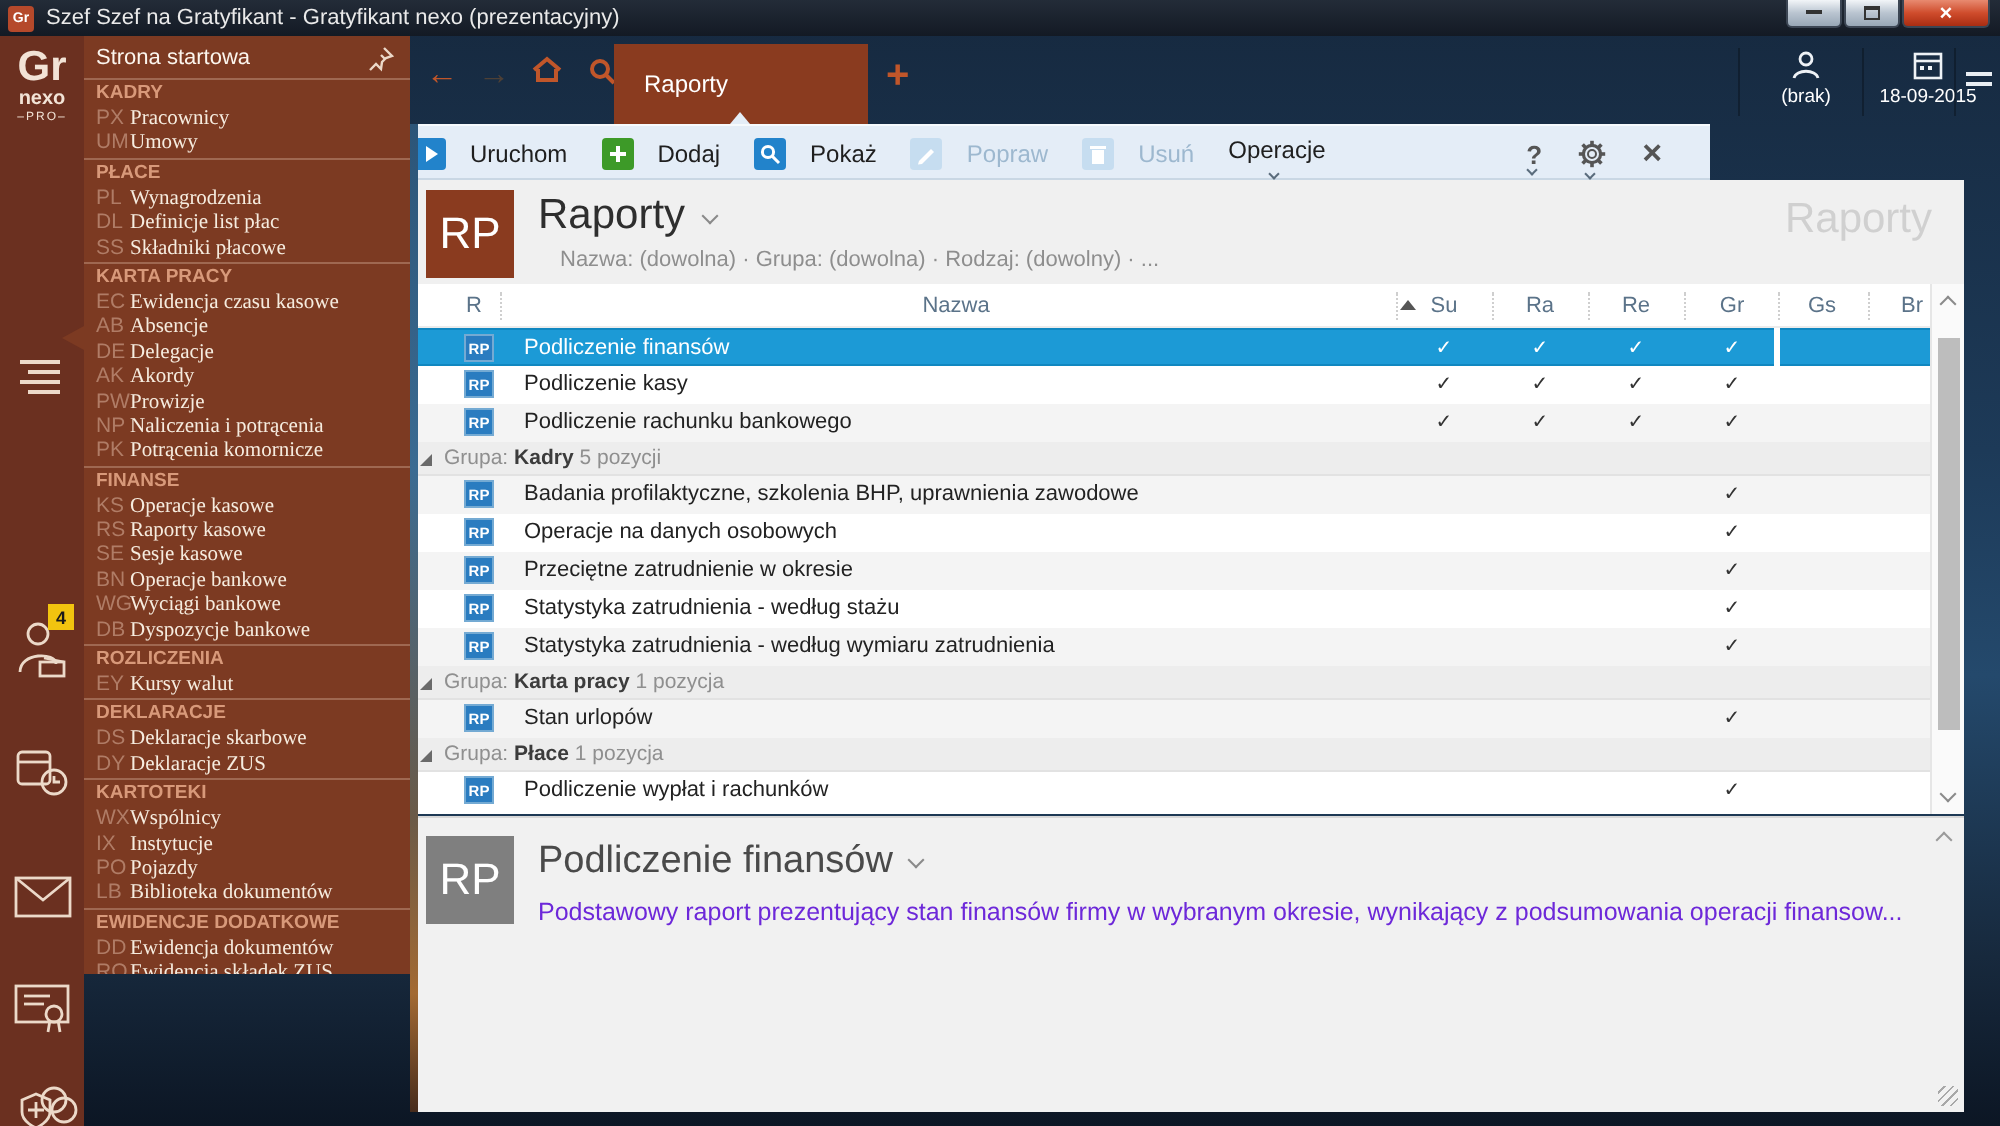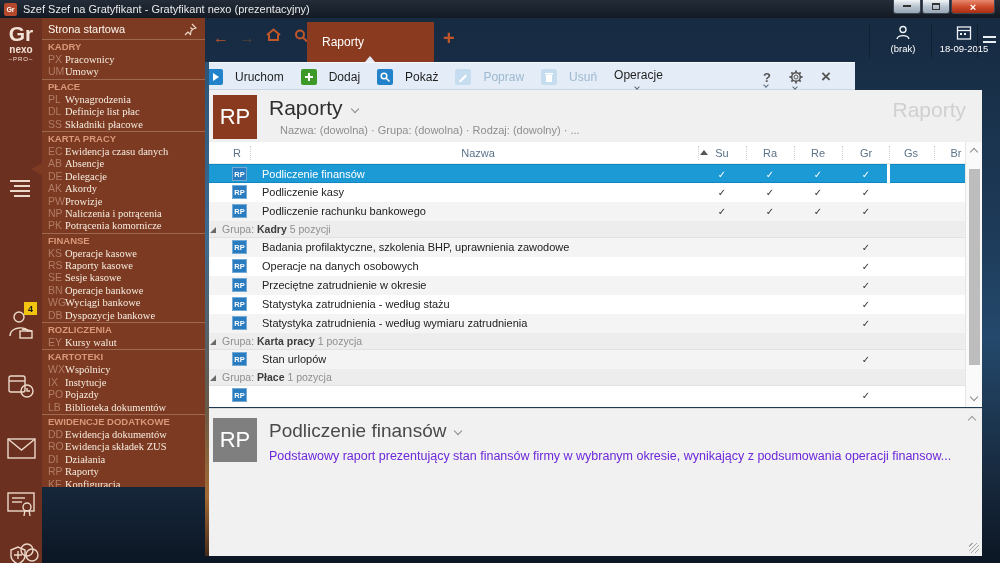--- a/index.html
+++ b/index.html
@@ -258,40 +258,45 @@
         <div class="side-item"><span class="code">UM</span><span class="lbl">Umowy</span></div>
       </div>
       <div class="sec">
         <div class="sec-title">PŁACE</div>
         <div class="side-item"><span class="code">PL</span><span class="lbl">Wynagrodzenia</span></div>
         <div class="side-item"><span class="code">DL</span><span class="lbl">Definicje list płac</span></div>
         <div class="side-item"><span class="code">SS</span><span class="lbl">Składniki płacowe</span></div>
       </div>
       <div class="sec">
         <div class="sec-title">KARTA PRACY</div>
-        <div class="side-item"><span class="code">EC</span><span class="lbl">Ewidencja czasu danych</span></div>
+        <div class="side-item"><span class="code">EC</span><span class="lbl">Ewidencja czasu kasowe</span></div>
         <div class="side-item"><span class="code">AB</span><span class="lbl">Absencje</span></div>
         <div class="side-item"><span class="code">DE</span><span class="lbl">Delegacje</span></div>
         <div class="side-item"><span class="code">AK</span><span class="lbl">Akordy</span></div>
         <div class="side-item"><span class="code">PW</span><span class="lbl">Prowizje</span></div>
         <div class="side-item"><span class="code">NP</span><span class="lbl">Naliczenia i potrącenia</span></div>
         <div class="side-item"><span class="code">PK</span><span class="lbl">Potrącenia komornicze</span></div>
       </div>
       <div class="sec">
         <div class="sec-title">FINANSE</div>
         <div class="side-item"><span class="code">KS</span><span class="lbl">Operacje kasowe</span></div>
         <div class="side-item"><span class="code">RS</span><span class="lbl">Raporty kasowe</span></div>
         <div class="side-item"><span class="code">SE</span><span class="lbl">Sesje kasowe</span></div>
         <div class="side-item"><span class="code">BN</span><span class="lbl">Operacje bankowe</span></div>
         <div class="side-item"><span class="code">WG</span><span class="lbl">Wyciągi bankowe</span></div>
         <div class="side-item"><span class="code">DB</span><span class="lbl">Dyspozycje bankowe</span></div>
       </div>
       <div class="sec">
         <div class="sec-title">ROZLICZENIA</div>
         <div class="side-item"><span class="code">EY</span><span class="lbl">Kursy walut</span></div>
+      </div>
+      <div class="sec">
+        <div class="sec-title">DEKLARACJE</div>
+        <div class="side-item"><span class="code">DS</span><span class="lbl">Deklaracje skarbowe</span></div>
+        <div class="side-item"><span class="code">DY</span><span class="lbl">Deklaracje ZUS</span></div>
       </div>
       <div class="sec">
         <div class="sec-title">KARTOTEKI</div>
         <div class="side-item"><span class="code">WX</span><span class="lbl">Wspólnicy</span></div>
         <div class="side-item"><span class="code">IX</span><span class="lbl">Instytucje</span></div>
         <div class="side-item"><span class="code">PO</span><span class="lbl">Pojazdy</span></div>
         <div class="side-item"><span class="code">LB</span><span class="lbl">Biblioteka dokumentów</span></div>
       </div>
       <div class="sec">
         <div class="sec-title">EWIDENCJE DODATKOWE</div>
@@ -473,20 +478,21 @@
       </div>
       <div class="tgroup"><span class="tri"></span><span>Grupa: </span><b>Karta pracy </b><span>1 pozycja</span></div>
       <div class="trow shade">
         <span class="rp">RP</span>
         <span class="nm">Stan urlopów</span>
         <span class="chk chk-Gr">✓</span>
       </div>
       <div class="tgroup"><span class="tri"></span><span>Grupa: </span><b>Płace </b><span>1 pozycja</span></div>
       <div class="trow">
         <span class="rp">RP</span>
+        <span class="nm">Podliczenie wypłat i rachunków</span>
         <span class="chk chk-Gr">✓</span>
       </div>
     </div>
   <div class="vscroll">
     <div class="sc-ar sc-up"></div>
     <div class="thumb"></div>
     <div class="sc-ar sc-dn"></div>
   </div>
 </div>
 

